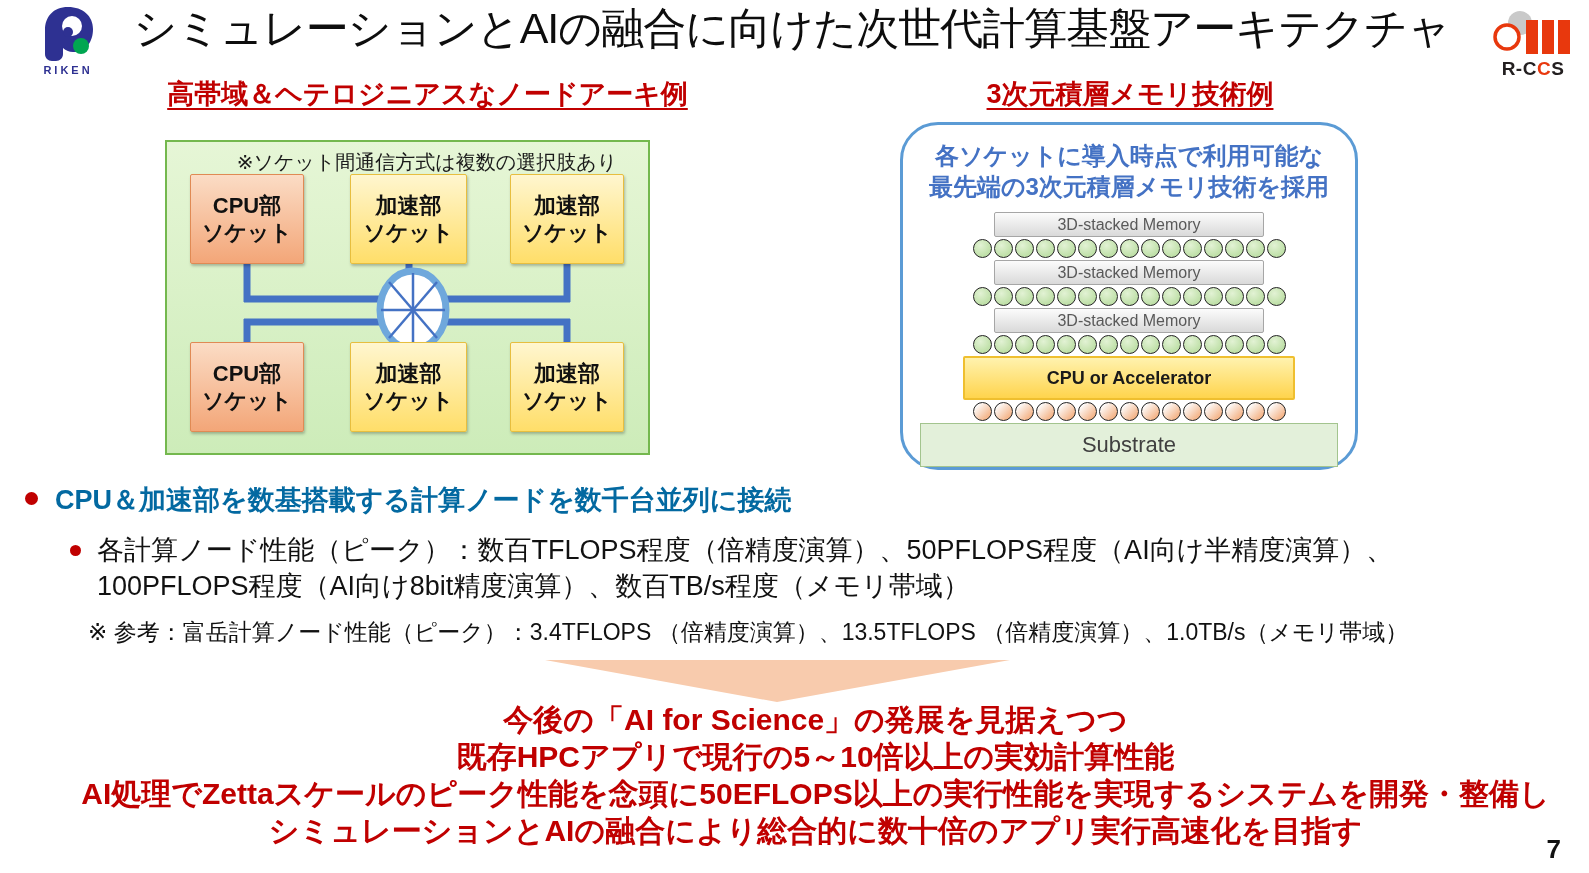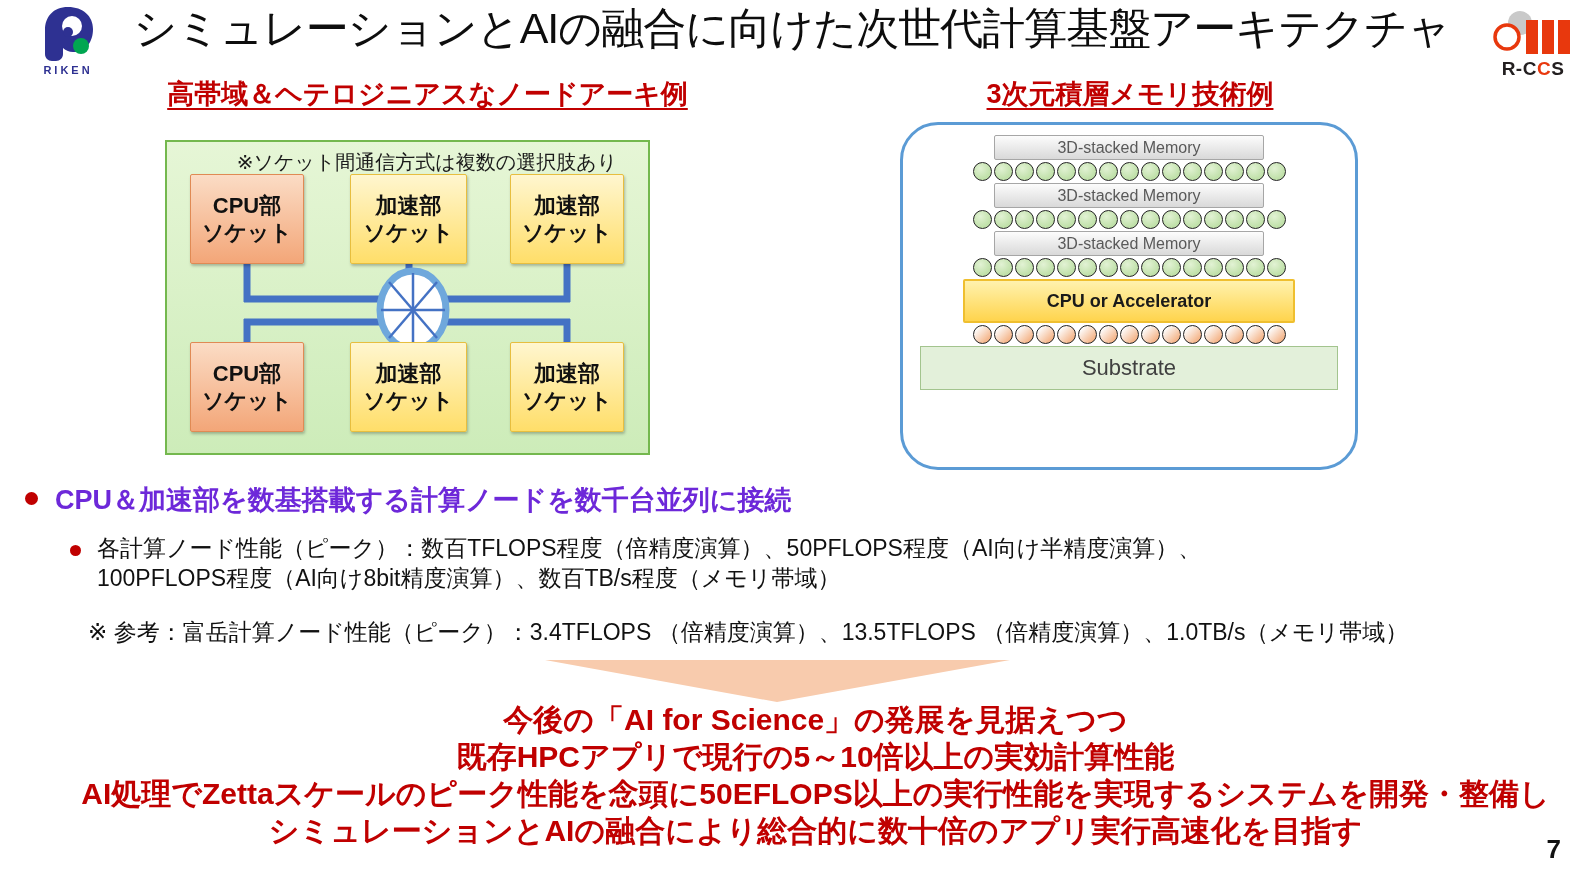--- a/index.html
+++ b/index.html
@@ -92,24 +92,24 @@
   }
   .bump-row{display:flex;gap:2px;margin-top:2px;}
   .bump{width:19px;height:19px;border-radius:50%;box-sizing:border-box;border:1.5px solid #222;}
   .bump-row.green .bump{background:radial-gradient(circle at 38% 32%,#E2F2D4 0%,#BFE0A8 70%);}
   .bump-row.orange .bump{background:linear-gradient(135deg,#FDFDFD 15%,#F4B183 85%);}
 
   
   .bullet-row{display:flex;align-items:flex-start;}
   .bullet-dot{flex:0 0 auto;width:13px;height:13px;border-radius:50%;background:#C00000;margin-top:10px;}
   .bullet-main{left:25px;top:482px;width:1540px;}
-  .bullet-main .txt{font-size:27px;font-weight:800;color:#6d28d9;margin-left:17px;white-space:nowrap;}
+  .bullet-main .txt{font-size:27px;font-weight:800;color:#0369a1;margin-left:17px;white-space:nowrap;}
   .bullet-sub{left:70px;top:533px;width:1510px;}
   .bullet-sub .bullet-dot{width:11px;height:11px;margin-top:12px;}
-  .bullet-sub .txt{font-size:23px;font-weight:400;color:#111;margin-left:16px;line-height:1.32;white-space:pre-line;}
+  .bullet-sub .txt{font-size:27px;font-weight:400;color:#111;margin-left:16px;line-height:1.32;white-space:pre-line;}
   .ref-note{left:88px;top:617px;width:1490px;font-size:23px;color:#111;white-space:nowrap;}
 
   
   .big-arrow{left:545px;top:652px;}
   .conclusion{
     left:0;top:701px;width:1589px;text-align:center;
     color:#C00000;font-weight:800;font-size:30px;line-height:37px;
   }
   .conclusion div{white-space:nowrap;padding-left:42px;}
   .page-number{right:28px;bottom:8px;font-size:26px;font-weight:700;color:#111;}
@@ -169,20 +169,22 @@
 ソケット</div>
   <div class="socket cpu r2 c1">CPU部
 ソケット</div>
   <div class="socket accel r2 c2">加速部
 ソケット</div>
   <div class="socket accel r2 c3">加速部
 ソケット</div>
 </div>
 
 <div class="abs mem-panel">
+  <div class="mem-caption">各ソケットに導入時点で利用可能な
+最先端の3次元積層メモリ技術を採用</div>
   <div class="stack">
     <div class="mem-bar">3D-stacked Memory</div>
     <div class="bump-row green">
         <span class="bump"></span>
         <span class="bump"></span>
         <span class="bump"></span>
         <span class="bump"></span>
         <span class="bump"></span>
         <span class="bump"></span>
         <span class="bump"></span>

